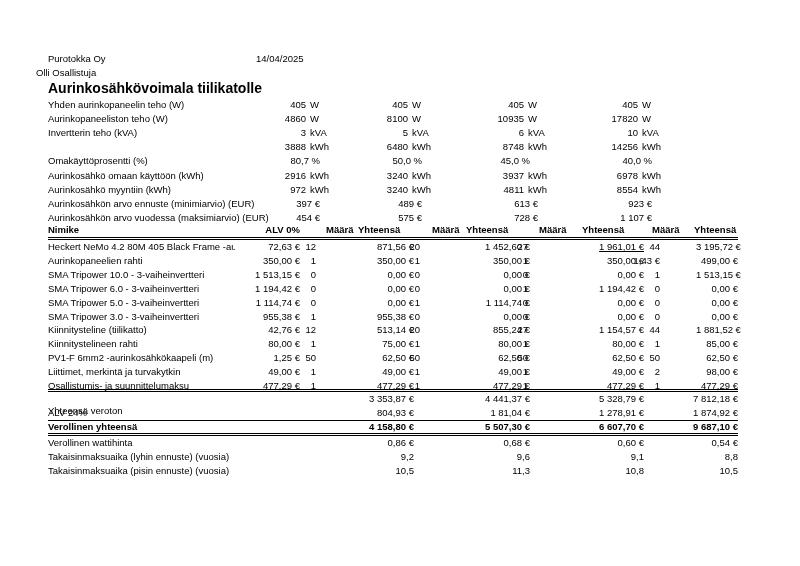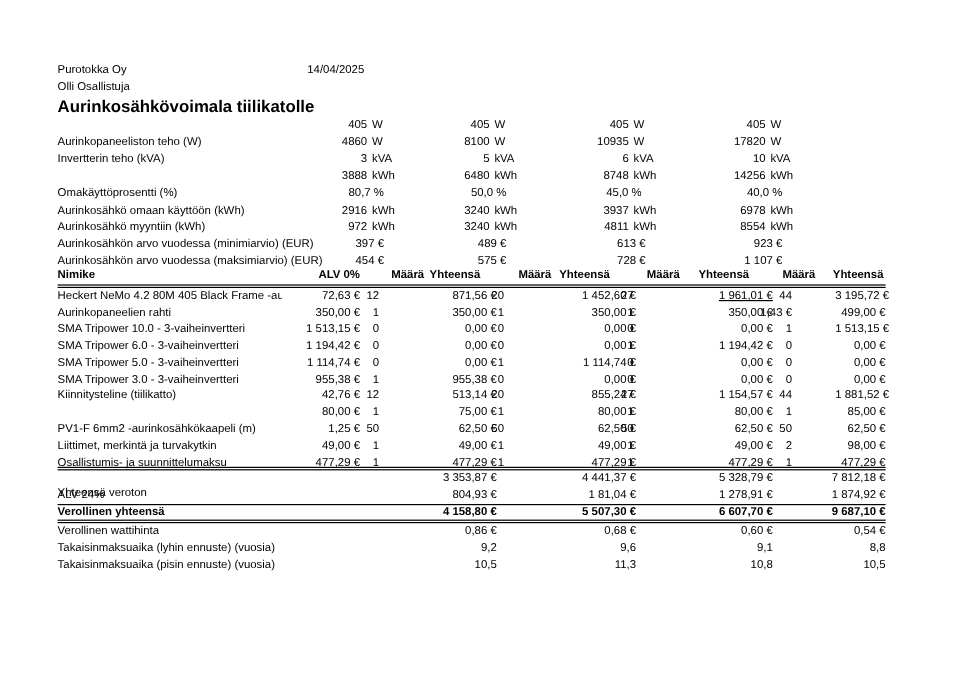--- a/index.html
+++ b/index.html
@@ -13,25 +13,26 @@
   .row > span { position: absolute; top: 0; white-space: nowrap; line-height: 14px; }
   .line { position: absolute; left: 48px; width: 690px; background: #000; }
   .thin { height: 1px; }
 </style>
 </head>
 <body>
 
 <div>
   <span class="abs" style="left:48px;top:53px;">Purotokka Oy</span>
   <span class="abs" style="left:256px;top:53px;">14/04/2025</span>
-  <span class="abs" style="left:48px;top:67px;">Olli Osallistuja</span>
+  <span class="abs" style="left:36px;top:67px;">Olli Osallistuja</span>
   <span class="abs title" style="left:48px;top:80px;">Aurinkosähkövoimala tiilikatolle</span>
 
   <div id="specs">
       <div class="row" style="top:98px;">
+        <span style="left:0;">Yhden aurinkopaneelin teho (W)</span>
         <span class="r" style="left:198px;width:60px;">405</span>
         <span style="left:262px;">W</span>
         <span class="r" style="left:300px;width:60px;">405</span>
         <span style="left:364px;">W</span>
         <span class="r" style="left:416px;width:60px;">405</span>
         <span style="left:480px;">W</span>
         <span class="r" style="left:530px;width:60px;">405</span>
         <span style="left:594px;">W</span>
       </div>
       <div class="row" style="top:112.1px;">
@@ -63,21 +64,21 @@
         <span style="left:364px;">kWh</span>
         <span class="r" style="left:416px;width:60px;">8748</span>
         <span style="left:480px;">kWh</span>
         <span class="r" style="left:530px;width:60px;">14256</span>
         <span style="left:594px;">kWh</span>
       </div>
       <div class="row" style="top:154.4px;text-decoration:underline;">
         <span style="left:0;">Omakäyttöprosentti (%)</span>
         <span class="r" style="left:212px;width:60px;">80,7 %</span>
         <span class="r" style="left:314px;width:60px;">50,0 %</span>
-        <span class="r" style="left:442px;width:60px;text-align:center;">45,0 %</span>
+        <span class="r" style="left:422px;width:60px;">45,0 %</span>
         <span class="r" style="left:544px;width:60px;">40,0 %</span>
       </div>
       <div class="row" style="top:168.5px;">
         <span style="left:0;">Aurinkosähkö omaan käyttöön (kWh)</span>
         <span class="r" style="left:198px;width:60px;">2916</span>
         <span style="left:262px;">kWh</span>
         <span class="r" style="left:300px;width:60px;">3240</span>
         <span style="left:364px;">kWh</span>
         <span class="r" style="left:416px;width:60px;">3937</span>
         <span style="left:480px;">kWh</span>
@@ -89,21 +90,21 @@
         <span class="r" style="left:198px;width:60px;">972</span>
         <span style="left:262px;">kWh</span>
         <span class="r" style="left:300px;width:60px;">3240</span>
         <span style="left:364px;">kWh</span>
         <span class="r" style="left:416px;width:60px;">4811</span>
         <span style="left:480px;">kWh</span>
         <span class="r" style="left:530px;width:60px;">8554</span>
         <span style="left:594px;">kWh</span>
       </div>
       <div class="row" style="top:196.7px;">
-        <span style="left:0;">Aurinkosähkön arvo vuodessa (minimiarvio) (EUR)</span>
+        <span style="left:0;">Aurinkosähkön arvo ennuste (minimiarvio) (EUR)</span>
         <span class="r" style="left:212px;width:60px;">397 €</span>
         <span class="r" style="left:314px;width:60px;">489 €</span>
         <span class="r" style="left:430px;width:60px;">613 €</span>
         <span class="r" style="left:544px;width:60px;">923 €</span>
       </div>
       <div class="row" style="top:210.8px;">
         <span style="left:0;">Aurinkosähkön arvo vuodessa (maksimiarvio) (EUR)</span>
         <span class="r" style="left:212px;width:60px;">454 €</span>
         <span class="r" style="left:314px;width:60px;">575 €</span>
         <span class="r" style="left:430px;width:60px;">728 €</span>
@@ -205,20 +206,21 @@
         <span class="r" style="left:228px;width:40px;">12</span>
         <span class="r" style="left:306px;width:60px;">513,14 €</span>
         <span class="r" style="left:332px;width:40px;">20</span>
         <span class="r" style="left:422px;width:60px;">855,24 €</span>
         <span class="r" style="left:440px;width:40px;">27</span>
         <span class="r" style="left:536px;width:60px;">1 154,57 €</span>
         <span class="r" style="left:572px;width:40px;">44</span>
         <span class="r" style="left:648px;width:42px;">1 881,52 €</span>
       </div>
       <div class="row" style="top:337.3px;">
+        <span style="left:0;width:187px;overflow:hidden;">Kiinnitystelineen rahti</span>
         <span class="r" style="left:180px;width:72px;">80,00 €</span>
         <span class="r" style="left:228px;width:40px;">1</span>
         <span class="r" style="left:306px;width:60px;">75,00 €</span>
         <span class="r" style="left:332px;width:40px;">1</span>
         <span class="r" style="left:422px;width:60px;">80,00 €</span>
         <span class="r" style="left:440px;width:40px;">1</span>
         <span class="r" style="left:536px;width:60px;">80,00 €</span>
         <span class="r" style="left:572px;width:40px;">1</span>
         <span class="r" style="left:648px;width:42px;">85,00 €</span>
       </div>

